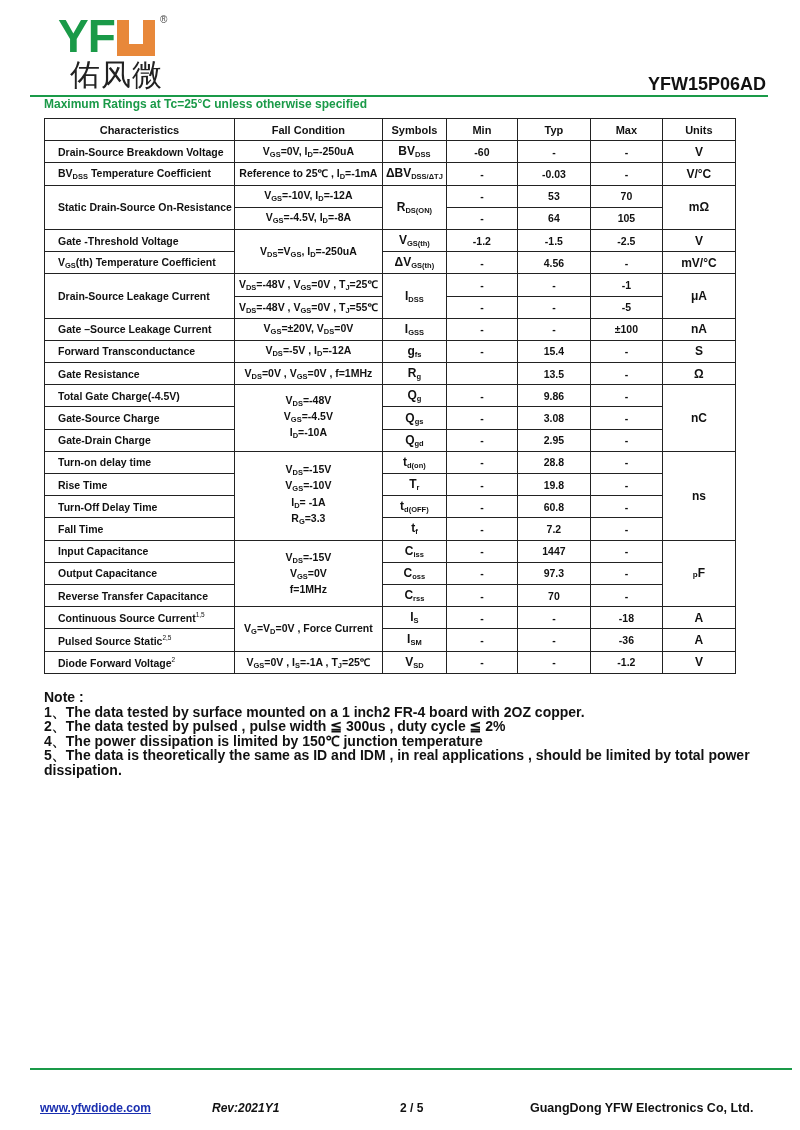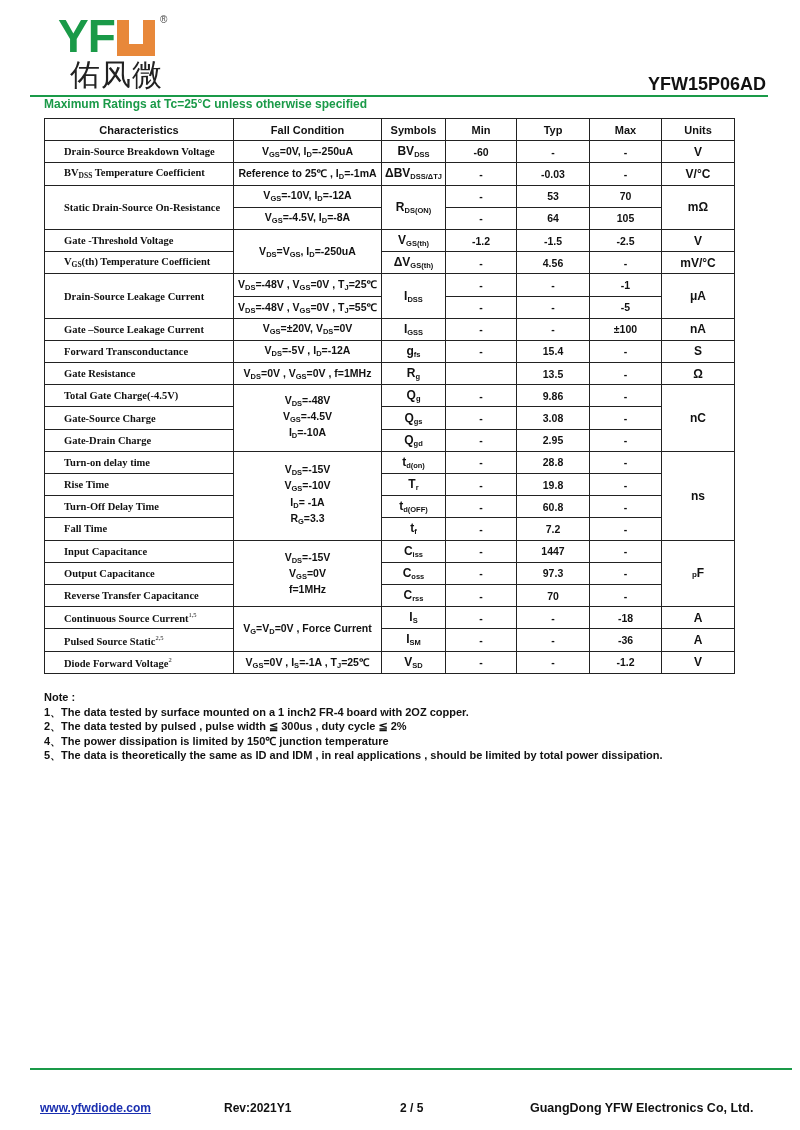--- a/index.html
+++ b/index.html
@@ -9,31 +9,31 @@
   .logo-w { position:absolute; left:59px; top:6px; width:38px; height:36px; background:#e8883a; }
   .logo-w::after { content:""; position:absolute; left:12px; top:0; width:14px; height:24px; background:#fff; }
   .logo-reg { position:absolute; left:102px; top:0; font-size:10px; color:#444; }
   .logo-cn { position:absolute; left:12px; top:44px; font-size:30px; line-height:34px; color:#222; font-family:"DejaVu Sans", sans-serif; letter-spacing:1px; }
   .part-no { position:absolute; right:34px; top:74px; font-weight:bold; font-size:18px; }
   .top-rule { position:absolute; left:30px; right:32px; top:95px; height:2px; background:#1a9a48; }
   .section-title { position:absolute; left:44px; top:97px; font-weight:bold; font-size:12px; color:#1a9a48; white-space:nowrap; }
   table.spec { position:absolute; left:44px; top:118px; border-collapse:collapse; font-size:10.5px; }
   table.spec td, table.spec th { border:1.6px solid #222; padding:0 2px; height:21.2px; text-align:center; vertical-align:middle; font-weight:bold; white-space:nowrap; }
   table.spec th { font-size:11px; }
-  table.spec td.char { text-align:left; padding-left:19px; font-weight:bold; font-size:10.5px;font-family:Liberation Serif, serif; }
+  table.spec td.char { text-align:left; padding-left:13px; font-weight:bold; font-size:10.5px; }
   table.spec td.sym { font-size:12px; }
   table.spec td.unit { font-size:12px; }
   sub { font-size:7.5px; vertical-align:-2px; font-weight:bold; }
   sup { font-size:6.5px; font-weight:normal; }
   .col1{width:189px}.col2{width:148px}.col3{width:64px}.col4{width:71px}.col5{width:73px}.col6{width:72px}.col7{width:73px}
-  .notes { position:absolute; left:44px; top:690px; font-size:11px; font-weight:bold; line-height:14.6px; }
+  .notes { position:absolute; left:44px; top:690px; font-size:14px; font-weight:bold; line-height:14.6px; }
   .bottom-rule { position:absolute; left:30px; right:8px; top:1068px; height:2px; background:#1a9a48; }
   .footer { position:absolute; top:1081px; font-weight:bold; font-size:12px;margin-top:20px; }
   .f-link { left:40px; color:#1a2fb0; text-decoration:underline; }
-  .f-rev { left:224px; }
+  .f-rev { left:212px;font-style:italic; }
   .f-page { left:400px; }
   .f-co { left:530px; font-size:12.5px; }
 </style>
 </head>
 <body>
 
 <div class="logo">
   <div class="logo-yf">YF</div>
   <div class="logo-w"></div>
   <div class="logo-reg">®</div>

